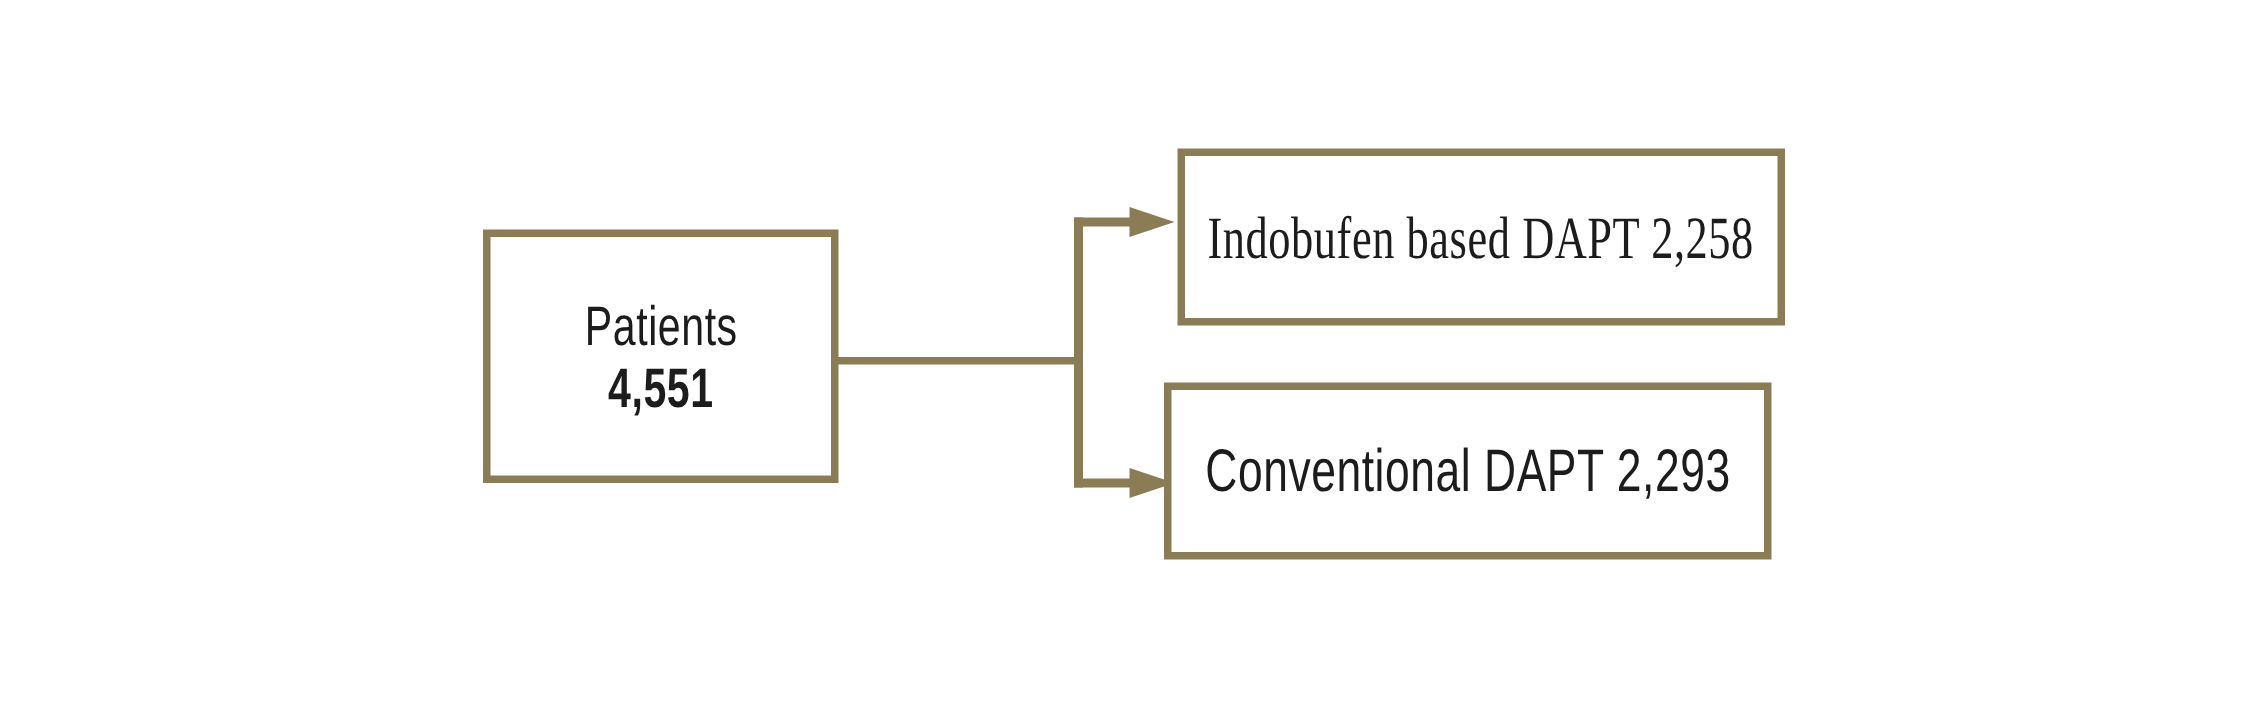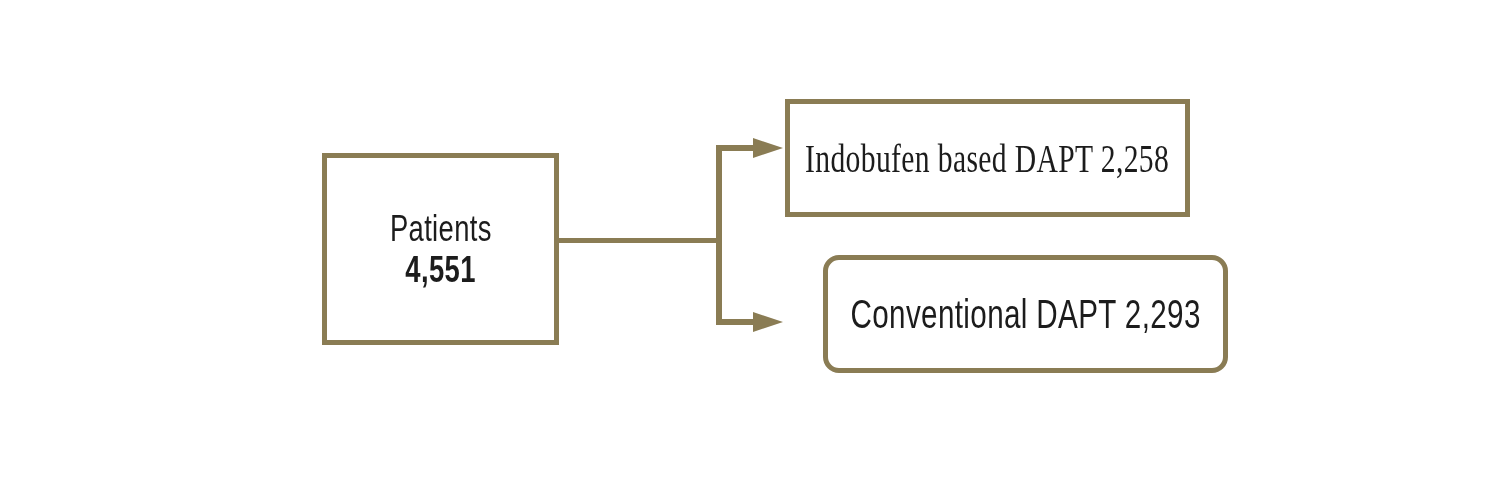--- a/index.html
+++ b/index.html
@@ -24,29 +24,29 @@
     border: 5px solid var(--line-color);
     background: var(--bg-color);
     display: flex;
     flex-direction: column;
     align-items: center;
     justify-content: center;
     color: var(--text-color);
   }
   .box-patients {
     left: 322px; top: 153px;
-    width: 237px; height: 192px;
+    width: 237px; height: 169px;
   }
   .box-branch-top {
     left: 785px; top: 99px;
     width: 405px; height: 118px; font-family: Liberation Serif, serif;
   }
   .box-branch-bottom {
-    left: 823px; top: 255px;
-    width: 405px; height: 118px; border-radius: 16px;
+    left: 776px; top: 255px;
+    width: 405px; height: 118px;
   }
   
   .t {
     display: inline-block;
     transform: scaleX(0.74);
     transform-origin: center;
     white-space: nowrap;
     letter-spacing: 0.5px;
   }
   .patients-label { font-size: 37px; line-height: 41px; font-weight: 400; }

